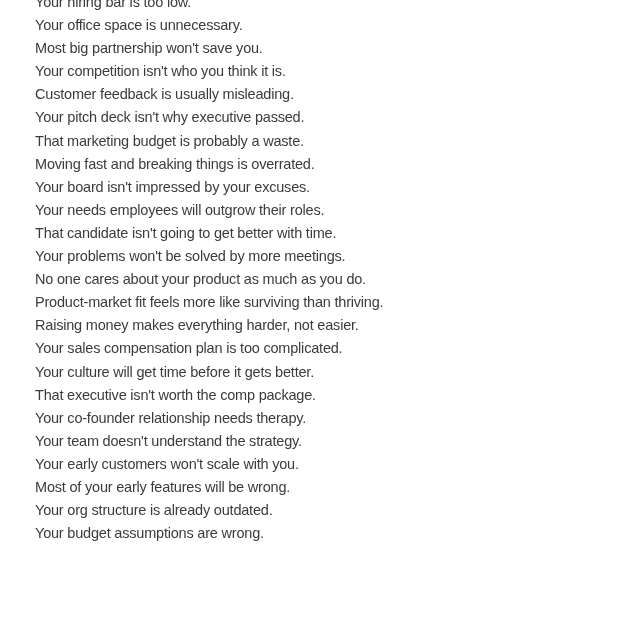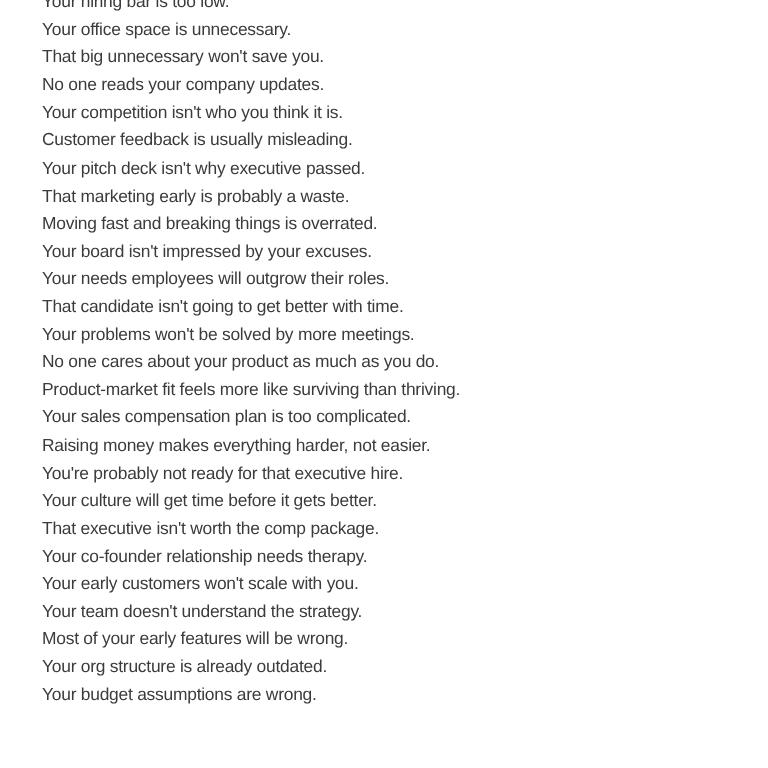--- a/index.html
+++ b/index.html
@@ -26,37 +26,35 @@
     white-space: nowrap;
     text-align: left;
   }
 </style>
 </head>
 <body>
 
 <div class="statement-list">
     <div class="line">Your hiring bar is too low.</div>
     <div class="line">Your office space is unnecessary.</div>
-    <div class="line">That big unnecessary won't save you.</div>
-    <div class="line">No one reads your company updates.</div>
+    <div class="line">Most big partnership won't save you.</div>
     <div class="line">Your competition isn't who you think it is.</div>
     <div class="line">Customer feedback is usually misleading.</div>
     <div class="line">Your pitch deck isn't why executive passed.</div>
-    <div class="line">That marketing early is probably a waste.</div>
+    <div class="line">That marketing budget is probably a waste.</div>
     <div class="line">Moving fast and breaking things is overrated.</div>
     <div class="line">Your board isn't impressed by your excuses.</div>
     <div class="line">Your needs employees will outgrow their roles.</div>
     <div class="line">That candidate isn't going to get better with time.</div>
     <div class="line">Your problems won't be solved by more meetings.</div>
     <div class="line">No one cares about your product as much as you do.</div>
     <div class="line">Product-market fit feels more like surviving than thriving.</div>
+    <div class="line">Raising money makes everything harder, not easier.</div>
     <div class="line">Your sales compensation plan is too complicated.</div>
-    <div class="line">Raising money makes everything harder, not easier.</div>
-    <div class="line">You're probably not ready for that executive hire.</div>
     <div class="line">Your culture will get time before it gets better.</div>
     <div class="line">That executive isn't worth the comp package.</div>
     <div class="line">Your co-founder relationship needs therapy.</div>
+    <div class="line">Your team doesn't understand the strategy.</div>
     <div class="line">Your early customers won't scale with you.</div>
-    <div class="line">Your team doesn't understand the strategy.</div>
     <div class="line">Most of your early features will be wrong.</div>
     <div class="line">Your org structure is already outdated.</div>
     <div class="line">Your budget assumptions are wrong.</div>
   </div>
 
 </body></html>

